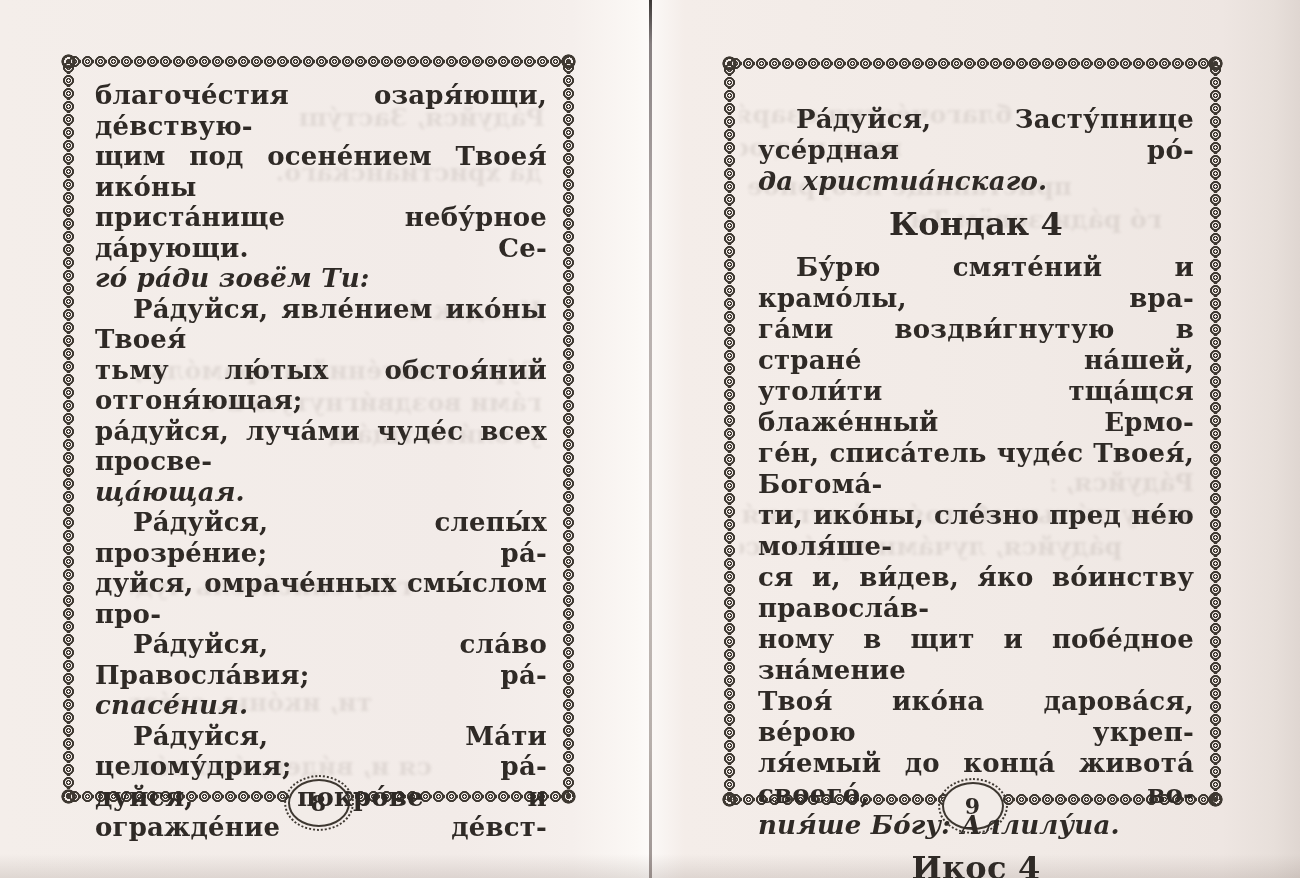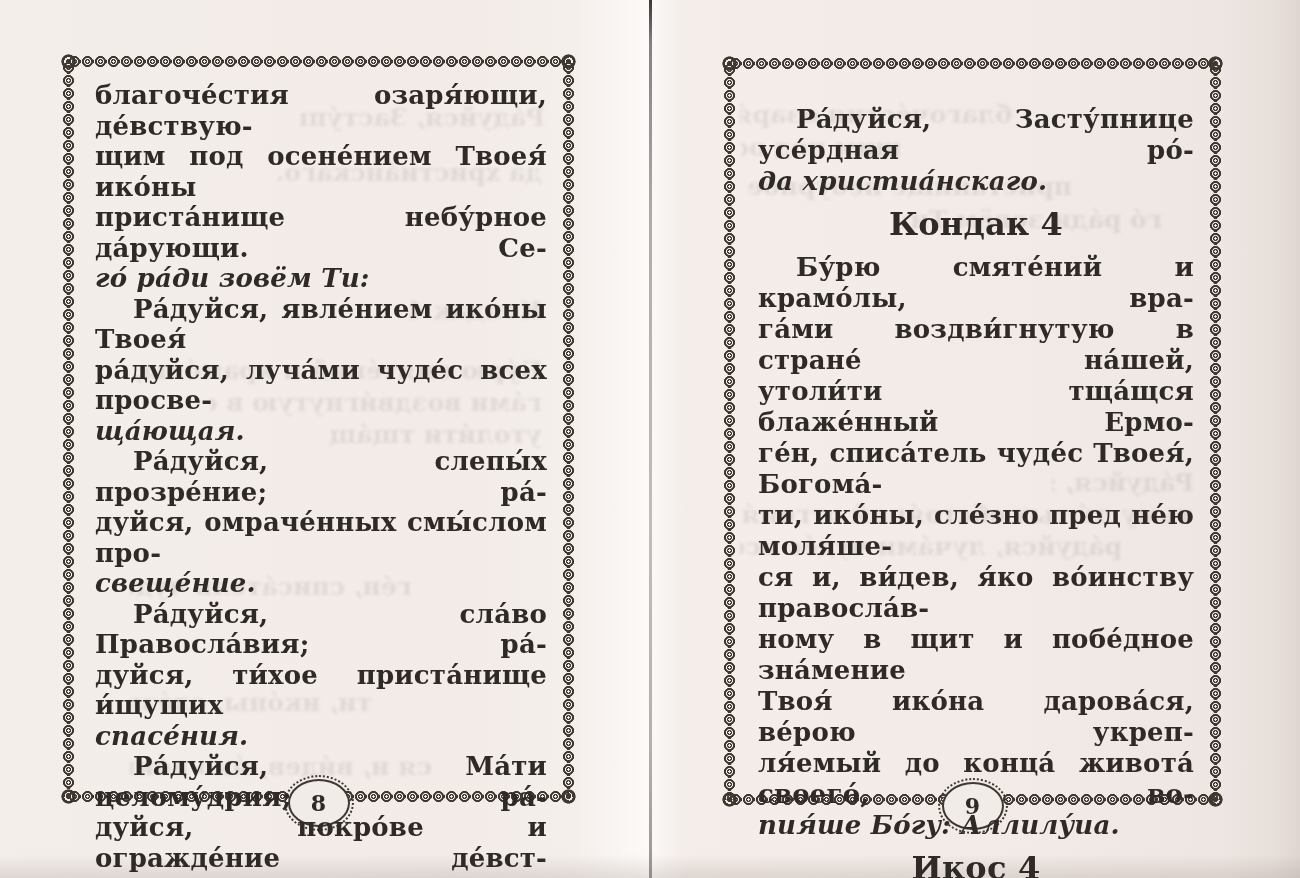--- a/index.html
+++ b/index.html
@@ -136,31 +136,30 @@
     </div>
     <div class="page-text">
         <div class="para">
           <div class="line first">благоче́стия озаря́ющи, де́вствую-</div>
           <div class="line">щим под осене́нием Твоея́ ико́ны</div>
           <div class="line">приста́нище небу́рное да́рующи. Се-</div>
           <div class="line last">го́ ра́ди зовём Ти:</div>
         </div>
         <div class="para indent">
           <div class="line first">Ра́дуйся, явле́нием ико́ны Твоея́</div>
+          <div class="line">тьму лю́тых обстоя́ний отгоня́ющая;</div>
           <div class="line">ра́дуйся, луча́ми чуде́с всех просве-</div>
           <div class="line last">ща́ющая.</div>
         </div>
         <div class="para indent">
           <div class="line first">Ра́дуйся, слепы́х прозре́ние; ра́-</div>
           <div class="line">дуйся, омраче́нных смы́слом про-</div>
-          <div class="line last">свеще́ние.</div>
         </div>
         <div class="para indent">
           <div class="line first">Ра́дуйся, сла́во Правосла́вия; ра́-</div>
-          <div class="line">дуйся, ти́хое приста́нище и́щущих</div>
           <div class="line last">спасе́ния.</div>
         </div>
         <div class="para indent">
           <div class="line first">Ра́дуйся, Ма́ти целому́дрия; ра́-</div>
           <div class="line">дуйся, покро́ве и огражде́ние де́вст-</div>
         </div>
       </div>
   </div>
 
   <div class="spine"></div>

